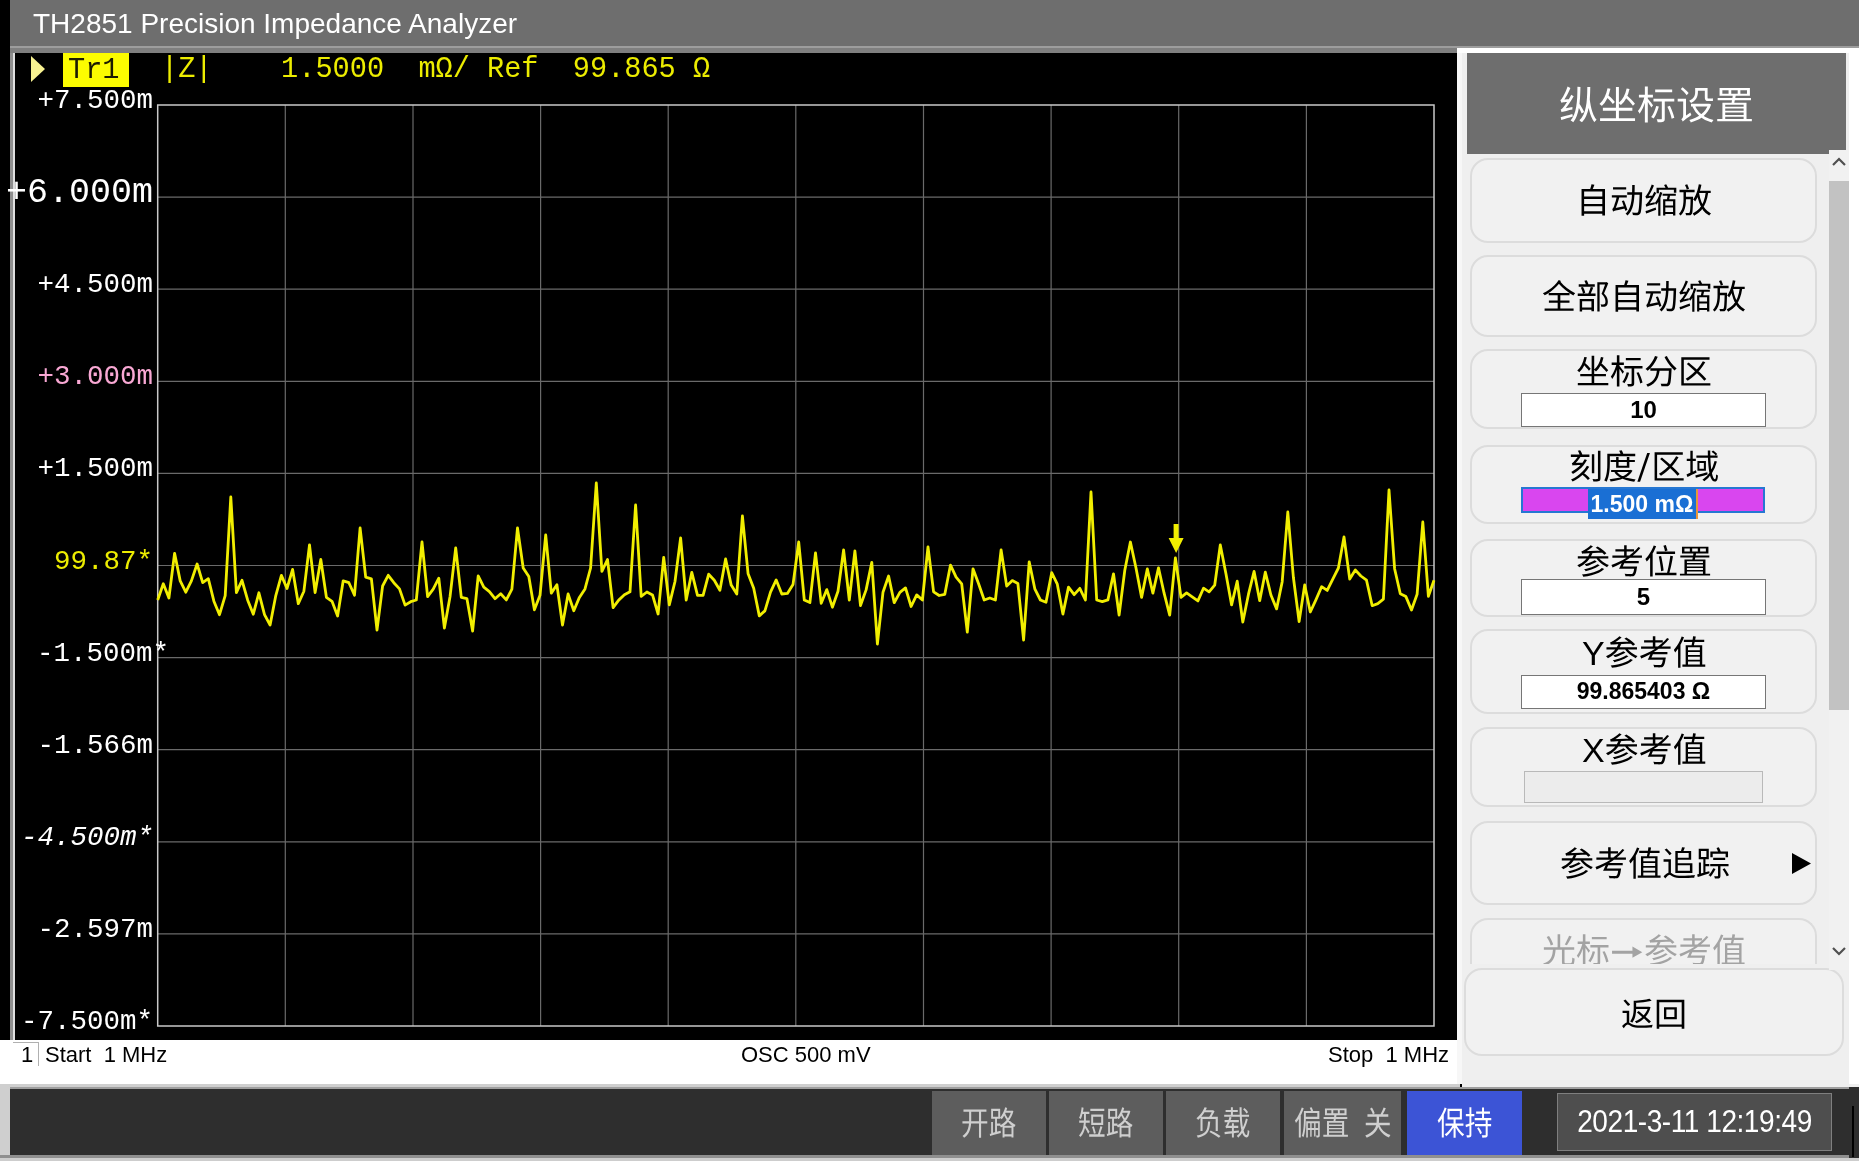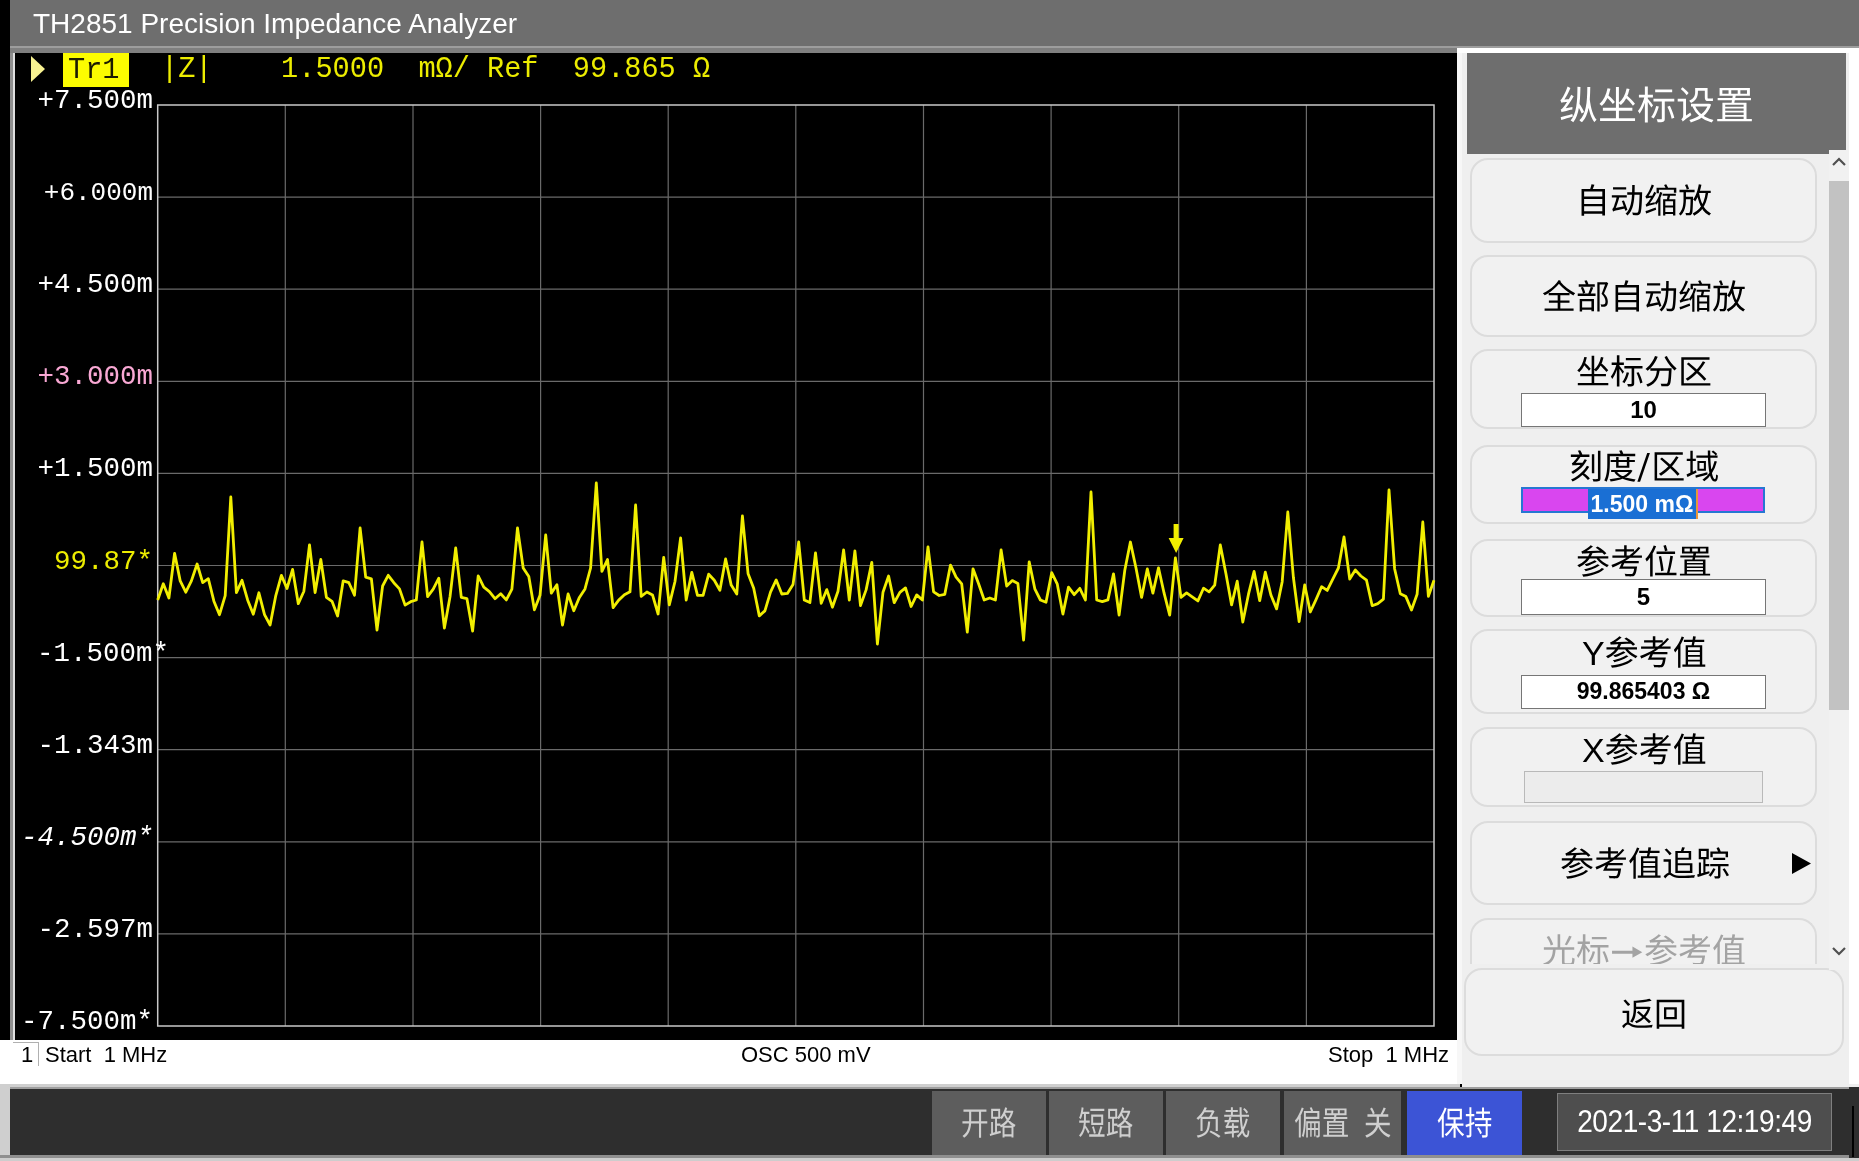--- a/index.html
+++ b/index.html
@@ -29,27 +29,27 @@
       <line x1="1178.7" y1="105.0" x2="1178.7" y2="1026.0"></line>
       <line x1="157.7" y1="841.8" x2="1434.0" y2="841.8"></line>
       <line x1="1306.4" y1="105.0" x2="1306.4" y2="1026.0"></line>
       <line x1="157.7" y1="933.9" x2="1434.0" y2="933.9"></line>
     </g>
     <rect x="157.7" y="105.0" width="1276.3" height="921.0" fill="none" stroke="#c9c9c9" stroke-width="1.5"></rect>
     <polyline points="157.7,600.0 163.3,583.7 168.9,598.0 174.6,553.3 180.2,580.9 185.8,592.2 191.4,580.9 197.1,564.0 202.7,582.6 208.3,578.7 213.9,601.2 219.5,614.7 225.2,595.7 230.8,497.0 236.4,592.7 242.0,580.3 247.7,600.2 253.3,614.2 258.9,592.8 264.5,614.6 270.1,625.0 275.8,595.6 281.4,575.4 287.0,588.5 292.6,569.4 298.3,603.7 303.9,591.2 309.5,545.0 315.1,592.6 320.8,559.5 326.4,597.3 332.0,601.3 337.6,616.0 343.2,580.8 348.9,582.7 354.5,595.2 360.1,528.0 365.7,577.2 371.4,578.9 377.0,630.0 382.6,586.0 388.2,575.3 393.8,582.7 399.5,588.9 405.1,605.1 410.7,601.7 416.3,600.0 422.0,542.0 427.6,596.7 433.2,589.2 438.8,578.2 444.4,628.1 450.1,596.2 455.7,548.0 461.3,597.4 466.9,598.6 472.6,631.0 478.2,575.9 483.8,587.2 489.4,591.7 495.0,598.7 500.7,593.7 506.3,599.9 511.9,589.2 517.5,528.0 523.2,568.0 528.8,576.6 534.4,609.8 540.0,595.3 545.7,535.0 551.3,593.1 556.9,584.7 562.5,625.0 568.1,594.0 573.8,610.7 579.4,597.4 585.0,588.9 590.6,568.0 596.3,483.0 601.9,571.3 607.5,559.5 613.1,607.7 618.7,600.1 624.4,594.8 630.0,591.8 635.6,505.0 641.2,596.3 646.9,592.0 652.5,594.9 658.1,614.0 663.7,557.3 669.3,604.8 675.0,581.5 680.6,538.0 686.2,600.0 691.8,572.3 697.5,595.4 703.1,595.3 708.7,574.2 714.3,580.2 719.9,590.3 725.6,559.0 731.2,585.1 736.8,594.0 742.4,516.0 748.1,573.8 753.7,588.3 759.3,615.9 764.9,610.9 770.5,592.1 776.2,579.9 781.8,594.0 787.4,593.4 793.0,584.6 798.7,542.0 804.3,600.0 809.9,602.6 815.5,552.8 821.2,603.3 826.8,589.6 832.4,607.2 838.0,591.2 843.6,550.0 849.3,600.0 854.9,551.0 860.5,605.5 866.1,589.9 871.8,562.4 877.4,644.0 883.0,592.2 888.6,576.0 894.2,602.7 899.9,592.4 905.5,587.9 911.1,606.5 916.7,594.9 922.4,600.0 928.0,547.0 933.6,591.9 939.2,595.5 944.8,594.3 950.5,565.1 956.1,577.2 961.7,583.8 967.3,632.0 973.0,568.8 978.6,583.7 984.2,600.0 989.8,598.0 995.4,600.0 1001.1,550.0 1006.7,586.1 1012.3,580.6 1017.9,583.6 1023.6,640.0 1029.2,561.9 1034.8,588.8 1040.4,600.0 1046.0,602.3 1051.7,572.7 1057.3,584.2 1062.9,614.1 1068.5,587.1 1074.2,594.7 1079.8,588.3 1085.4,600.0 1091.0,492.0 1096.7,600.0 1102.3,601.7 1107.9,599.9 1113.5,573.8 1119.1,615.0 1124.8,570.2 1130.4,542.0 1136.0,568.0 1141.6,597.4 1147.3,568.9 1152.9,593.2 1158.5,567.9 1164.1,593.2 1169.7,615.1 1175.4,558.0 1181.0,597.4 1186.6,592.9 1192.2,596.9 1197.9,600.9 1203.5,588.2 1209.1,591.9 1214.7,585.2 1220.3,545.0 1226.0,574.1 1231.6,604.9 1237.2,581.2 1242.8,622.0 1248.5,594.2 1254.1,571.4 1259.7,600.7 1265.3,572.2 1270.9,595.0 1276.6,608.9 1282.2,581.7 1287.8,512.0 1293.4,577.5 1299.1,621.6 1304.7,585.0 1310.3,612.0 1315.9,599.8 1321.6,586.7 1327.2,590.4 1332.8,579.1 1338.4,568.0 1344.0,537.0 1349.7,579.1 1355.3,570.0 1360.9,576.0 1366.5,580.2 1372.2,605.7 1377.8,603.6 1383.4,599.2 1389.0,490.0 1394.6,568.7 1400.3,593.7 1405.9,596.6 1411.5,610.0 1417.1,594.3 1422.8,522.0 1428.4,596.3 1434.0,580.3" fill="none" stroke="#f1ee00" stroke-width="2.8" stroke-linejoin="round"></polyline>
     <path d="M1173.6 524 h5 v14 h5 l-7.5,15 l-7.5,-15 h5 z" fill="#f1ee00"></path>
   </svg>
 <div style="position:absolute;left:0;top:85.0px;width:153px;height:32px;line-height:32px;text-align:right;font-family:'Liberation Mono',monospace;font-size:27.5px;color:#fff;">+7.500m</div>
-<div style="position:absolute;left:0;top:177.1px;width:153px;height:32px;line-height:32px;text-align:right;font-family:'Liberation Mono',monospace;font-size:26px;color:#fff;">+6.000m</div>
+<div style="position:absolute;left:0;top:177.1px;width:153px;height:32px;line-height:32px;text-align:right;font-family:'Liberation Mono',monospace;font-size:35px;color:#fff;">+6.000m</div>
 <div style="position:absolute;left:0;top:269.2px;width:153px;height:32px;line-height:32px;text-align:right;font-family:'Liberation Mono',monospace;font-size:27.5px;color:#fff;">+4.500m</div>
 <div style="position:absolute;left:0;top:361.3px;width:153px;height:32px;line-height:32px;text-align:right;font-family:'Liberation Mono',monospace;font-size:27.5px;color:#f9a8d4;">+3.000m</div>
 <div style="position:absolute;left:0;top:453.4px;width:153px;height:32px;line-height:32px;text-align:right;font-family:'Liberation Mono',monospace;font-size:27.5px;color:#fff;">+1.500m</div>
 <div style="position:absolute;left:0;top:545.5px;width:153px;height:32px;line-height:32px;text-align:right;font-family:'Liberation Mono',monospace;font-size:27.5px;color:#ecec00;">99.87*</div>
 <div style="position:absolute;left:16px;top:637.6px;width:153px;height:32px;line-height:32px;text-align:right;font-family:'Liberation Mono',monospace;font-size:27.5px;color:#fff;">-1.500m*</div>
-<div style="position:absolute;left:0;top:729.7px;width:153px;height:32px;line-height:32px;text-align:right;font-family:'Liberation Mono',monospace;font-size:27.5px;color:#fff;">-1.343m</div>
+<div style="position:absolute;left:0;top:729.7px;width:153px;height:32px;line-height:32px;text-align:right;font-family:'Liberation Mono',monospace;font-size:27.5px;color:#fff;">-1.566m</div>
 <div style="position:absolute;left:0;top:821.8px;width:153px;height:32px;line-height:32px;text-align:right;font-family:'Liberation Mono',monospace;font-size:27.5px;color:#fff;font-style:italic;">-4.500m*</div>
 <div style="position:absolute;left:0;top:913.9px;width:153px;height:32px;line-height:32px;text-align:right;font-family:'Liberation Mono',monospace;font-size:27.5px;color:#fff;">-2.597m</div>
 <div style="position:absolute;left:0;top:1006.0px;width:153px;height:32px;line-height:32px;text-align:right;font-family:'Liberation Mono',monospace;font-size:27.5px;color:#fff;">-7.500m*</div>
 <svg style="position:absolute;left:31px;top:56px" width="14" height="26" viewBox="0 0 14 26">
     <path d="M0 0 L14 13 L0 26 Z" fill="#f8f291"></path>
   </svg>
 <div style="position:absolute;left:63px;top:53px;width:66px;height:34px;background:#fcfc00;"></div>
 <div style="position:absolute;left:68px;top:54px;height:33px;line-height:34px;font-family:'Liberation Mono',monospace;font-size:28.6px;color:#1c1c00;">Tr1</div>
 <div style="position:absolute;left:161px;top:53px;height:32px;line-height:33px;font-family:'Liberation Mono',monospace;font-size:28.6px;color:#ecec00;white-space:pre;">|Z|    1.5000  mΩ/ Ref  99.865 Ω</div>
 <div style="position:absolute;left:0;top:1040px;width:1460px;height:44px;background:#fff;"></div>

